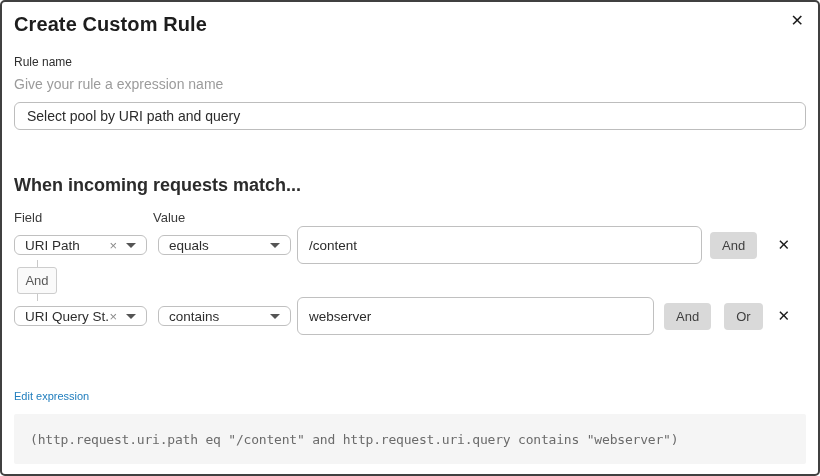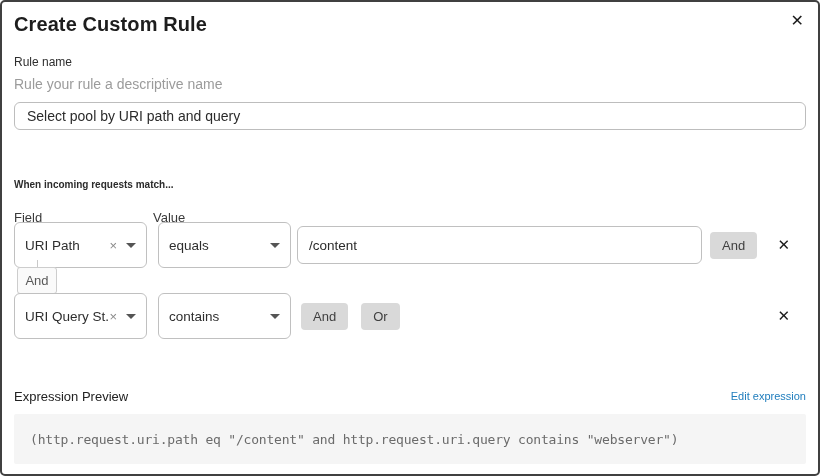--- a/index.html
+++ b/index.html
@@ -34,30 +34,30 @@
   .field-label { margin-top: 16px; font-size: 12px; color: #2e2e2e; line-height: 18px; }
   .helper-text { margin-top: 4px; font-size: 14px; color: #9b9b9b; line-height: 18px; }
   .rule-input {
     margin-top: 9px; width: 100%; height: 28px;
     border: 1px solid #bdbdbd; border-radius: 6px;
     padding: 0 12px; font-size: 14px; color: #2b2b2b;
     font-family: "Liberation Sans", "DejaVu Sans", sans-serif;
     outline: none; background: #fff;
   }
   
-  .section-heading { margin-top: 46px; font-size: 10px; font-weight: 700; color: #2b2b2b; line-height: 18px; }
+  .section-heading { margin-top: 46px; font-size: 18px; font-weight: 700; color: #2b2b2b; line-height: 18px; }
   .col-labels { display: flex; margin-top: 16px; font-size: 13px; color: #3a3a3a; line-height: 16px; }
   .col-field    { width: 133px; }
   .col-operator { width: 133px; margin-left: 11px; }
   .col-value    { margin-left: 6px; }
   .cond-row { display: flex; align-items: center; height: 30px; }
   .row-1 { margin-top: 4px; }
   .select-box {
     display: flex; align-items: center;
-    height: 46px; border: 1px solid #c0c0c0; border-radius: 6px;
+    height: 20px; border: 1px solid #c0c0c0; border-radius: 6px;
     background: #fff; padding: 0 10px; cursor: pointer;
   }
   .select-box.field-select    { width: 133px; }
   .select-box.operator-select { width: 133px; margin-left: 11px; }
   .select-label { font-size: 13.5px; color: #2e2e2e; white-space: nowrap; overflow: hidden; }
   .select-spacer { flex: 1; }
   .clear-x { font-size: 13px; color: #8a8a8a; margin-right: 9px; cursor: pointer; line-height: 13px; }
   .caret {
     width: 0; height: 0;
     border-left: 5px solid transparent; border-right: 5px solid transparent;
@@ -114,21 +114,21 @@
 
 <div class="dialog">
 
   <div class="header">
     <div class="dialog-title">Create Custom Rule</div>
     <button class="close-btn">✕</button>
   </div>
 
   <div>
     <div class="field-label">Rule name</div>
-    <div class="helper-text">Rule your rule a descriptive name</div>
+    <div class="helper-text">Give your rule a expression name</div>
     <input class="rule-input" type="text" value="Select pool by URI path and query" style="">
   </div>
 
   <div>
     <div class="section-heading">When incoming requests match...</div>
 
     <div class="col-labels">
       <div class="col-field">Field</div>
       <div class="col-value">Value</div>
     </div>
@@ -161,29 +161,29 @@
         <span class="select-label">URI Query St...</span>
         <span class="select-spacer"></span>
         <span class="clear-x">×</span>
         <span class="caret"></span>
       </div>
       <div class="select-box operator-select">
         <span class="select-label">contains</span>
         <span class="select-spacer"></span>
         <span class="caret"></span>
       </div>
+      <input class="value-input" type="text" value="webserver" style="">
       <button class="pill-btn and-btn">And</button>
       <button class="pill-btn or-btn">Or</button>
       <button class="remove-x">✕</button>
     </div>
   </div>
 
   <div>
     <div class="expr-head">
-      <div class="expr-label">Expression Preview</div>
       <a class="edit-link">Edit expression</a>
     </div>
     <div class="code-block">
       <span class="code-text">(http.request.uri.path eq "/content" and http.request.uri.query contains "webserver")</span>
     </div>
   </div>
 
 </div>
 
 </body></html>

